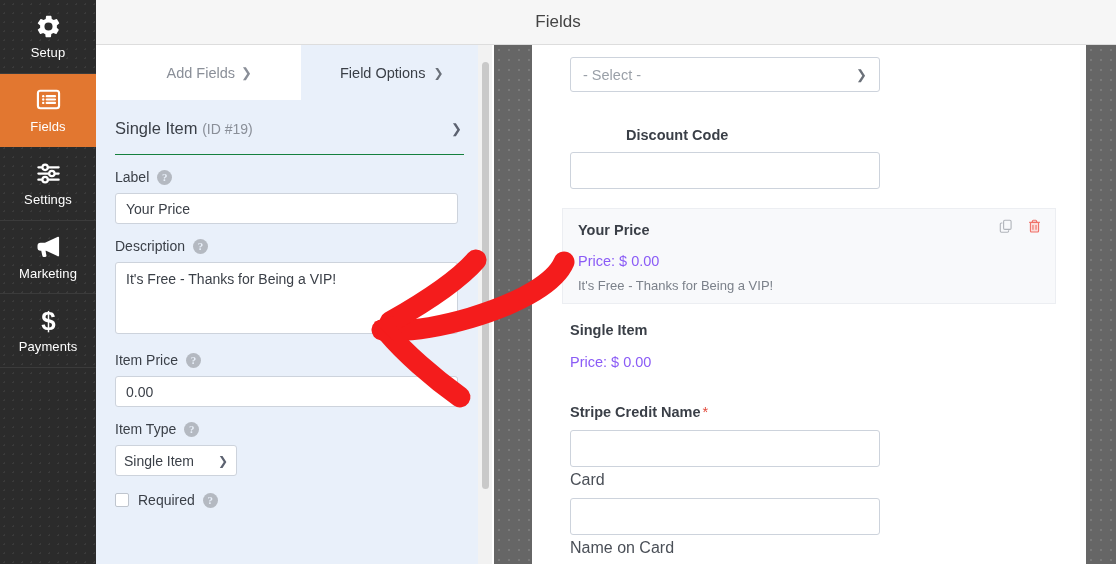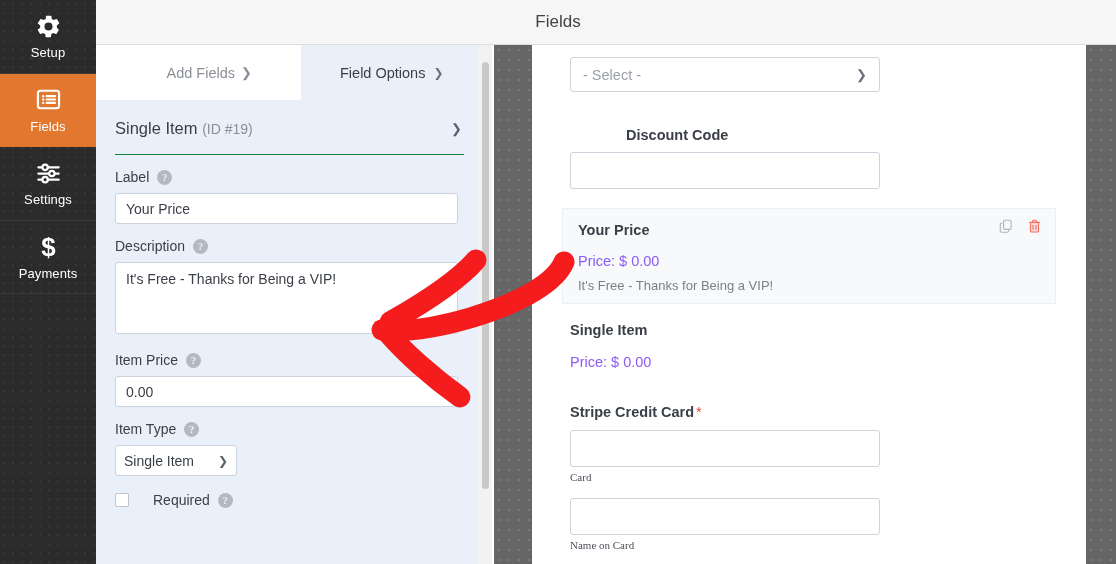--- a/index.html
+++ b/index.html
@@ -105,21 +105,21 @@
     border: 1px solid #cdd3dc; border-radius: 3px;
     padding: 0 8px; font-size: 14px; color: #3a3f47;
     display: flex; align-items: center; justify-content: space-between; cursor: pointer;
   }
   .sel .chev-d { color: #5c6270; font-size: 12px; }
   .chk-row { display: flex; align-items: center; padding-top: 16px; }
   .chkbox {
     width: 14px; height: 14px; border: 1px solid #bfc5ce; border-radius: 2px;
     background: #ffffff; cursor: pointer;
   }
-  .chk-label { font-size: 14px; color: #3a3f47; margin-left: 24px; }
+  .chk-label { font-size: 14px; color: #3a3f47; margin-left: 9px; }
 
   
   #panel-scroll-track {
     position: absolute; left: 478px; top: 45px; width: 14px; height: 519px;
     background: #f2f2f2;
   }
   #panel-scroll-thumb {
     position: absolute; left: 482px; top: 62px; width: 7px; height: 427px;
     background: #c9c9c9; border-radius: 4px; cursor: pointer;
   }
@@ -145,21 +145,21 @@
   .pv-select {
     width: 310px; height: 35px; border: 1px solid #cdd3dc; border-radius: 3px;
     background: #ffffff; display: flex; align-items: center; justify-content: space-between;
     padding: 0 12px; font-size: 14.5px; color: #9aa0a8; cursor: pointer; gap: 12px;
   }
   .pv-select .chev-d { color: #6b717a; font-size: 13px; }
   .pv-input {
     width: 310px; height: 37px; border: 1px solid #cdd3dc; border-radius: 3px;
     background: #ffffff;
   }
-  .pv-sub { font-size: 11px; color: #4a4f57; font-family: Liberation Serif, serif; }
+  .pv-sub { font-size: 16px; color: #4a4f57; }
   .pv-price { font-size: 14.5px; color: #8b5cf6; }
   .pv-desc { font-size: 13px; color: #7b818a; }
 
   #pv-highlight {
     position: absolute; left: 30px; top: 163px; width: 494px; height: 96px;
     background: #f8f9fb; border: 1px solid #eceef2;
   }
   #pv-hl-actions {
     position: absolute; right: 12px; top: 9px; display: flex; gap: 11px; align-items: center;
   }
@@ -210,20 +210,28 @@
           <line x1="3" y1="12" x2="21" y2="12"></line>
           <line x1="3" y1="17.5" x2="21" y2="17.5"></line>
           <circle cx="9" cy="6.5" r="2.4" fill="#2b2b2b"></circle>
           <circle cx="15" cy="12" r="2.4" fill="#2b2b2b"></circle>
           <circle cx="9" cy="17.5" r="2.4" fill="#2b2b2b"></circle>
         </svg>
       </span>
       <span class="side-label">Settings</span>
     </div>
 
+    <div class="side-item">
+      <span class="side-icon">
+        <svg width="28" height="28" viewBox="0 0 24 24" fill="#ffffff">
+          <path d="M20.5 3.2 9.4 8.4H5.6A2.6 2.6 0 0 0 3 11v1.6a2.6 2.6 0 0 0 2.6 2.6h.6l1 4.6c.1.5.5.8 1 .8h1.5c.6 0 1.1-.6 1-1.2l-.8-4.2h.5l10.1 4.7c.5.2 1-.1 1-.7V3.9c0-.6-.5-.9-1-.7z"></path>
+        </svg>
+      </span>
+      <span class="side-label">Marketing</span>
+    </div>
 
     <div class="side-item">
       <span class="side-icon">
         <svg width="27" height="27" viewBox="0 0 24 24">
           <text x="12" y="20" text-anchor="middle" font-family="Liberation Sans, sans-serif" font-size="23" font-weight="bold" fill="#ffffff">$</text>
         </svg>
       </span>
       <span class="side-label">Payments</span>
     </div>
 
@@ -333,21 +341,21 @@
       </div>
       <div class="pv pv-label" style="left:15px; top:13px;">Your Price</div>
       <div class="pv pv-price" style="left:15px; top:44px;">Price: $ 0.00</div>
       <div class="pv pv-desc" style="left:15px; top:69px;">It's Free - Thanks for Being a VIP!</div>
     </div>
 
     <div class="pv pv-label" style="left:38px; top:277px;">Single Item</div>
     <div class="pv pv-price" style="left:38px; top:309px;">Price: $ 0.00</div>
 
     <div class="pv pv-label" style="left:38px; top:359px;">
-      <span>Stripe Credit Card</span><span class="req">*</span>
+      <span>Stripe Credit Name</span><span class="req">*</span>
     </div>
     <input class="pv pv-input" type="text" style="left: 38px; top: 385px;" value="">
     <div class="pv pv-sub" style="left:38px; top:426px;">Card</div>
 
     <input class="pv pv-input" type="text" style="left: 38px; top: 453px;" value="">
     <div class="pv pv-sub" style="left:38px; top:494px;">Name on Card</div>
   </div>
 
   <svg id="arrow" viewBox="0 0 1116 564">
     <path d="M564 262 C 556 281, 524 302, 470 318 C 432 329, 402 332, 382 330" fill="none" stroke="#f41c1c" stroke-width="21" stroke-linecap="round"></path>

